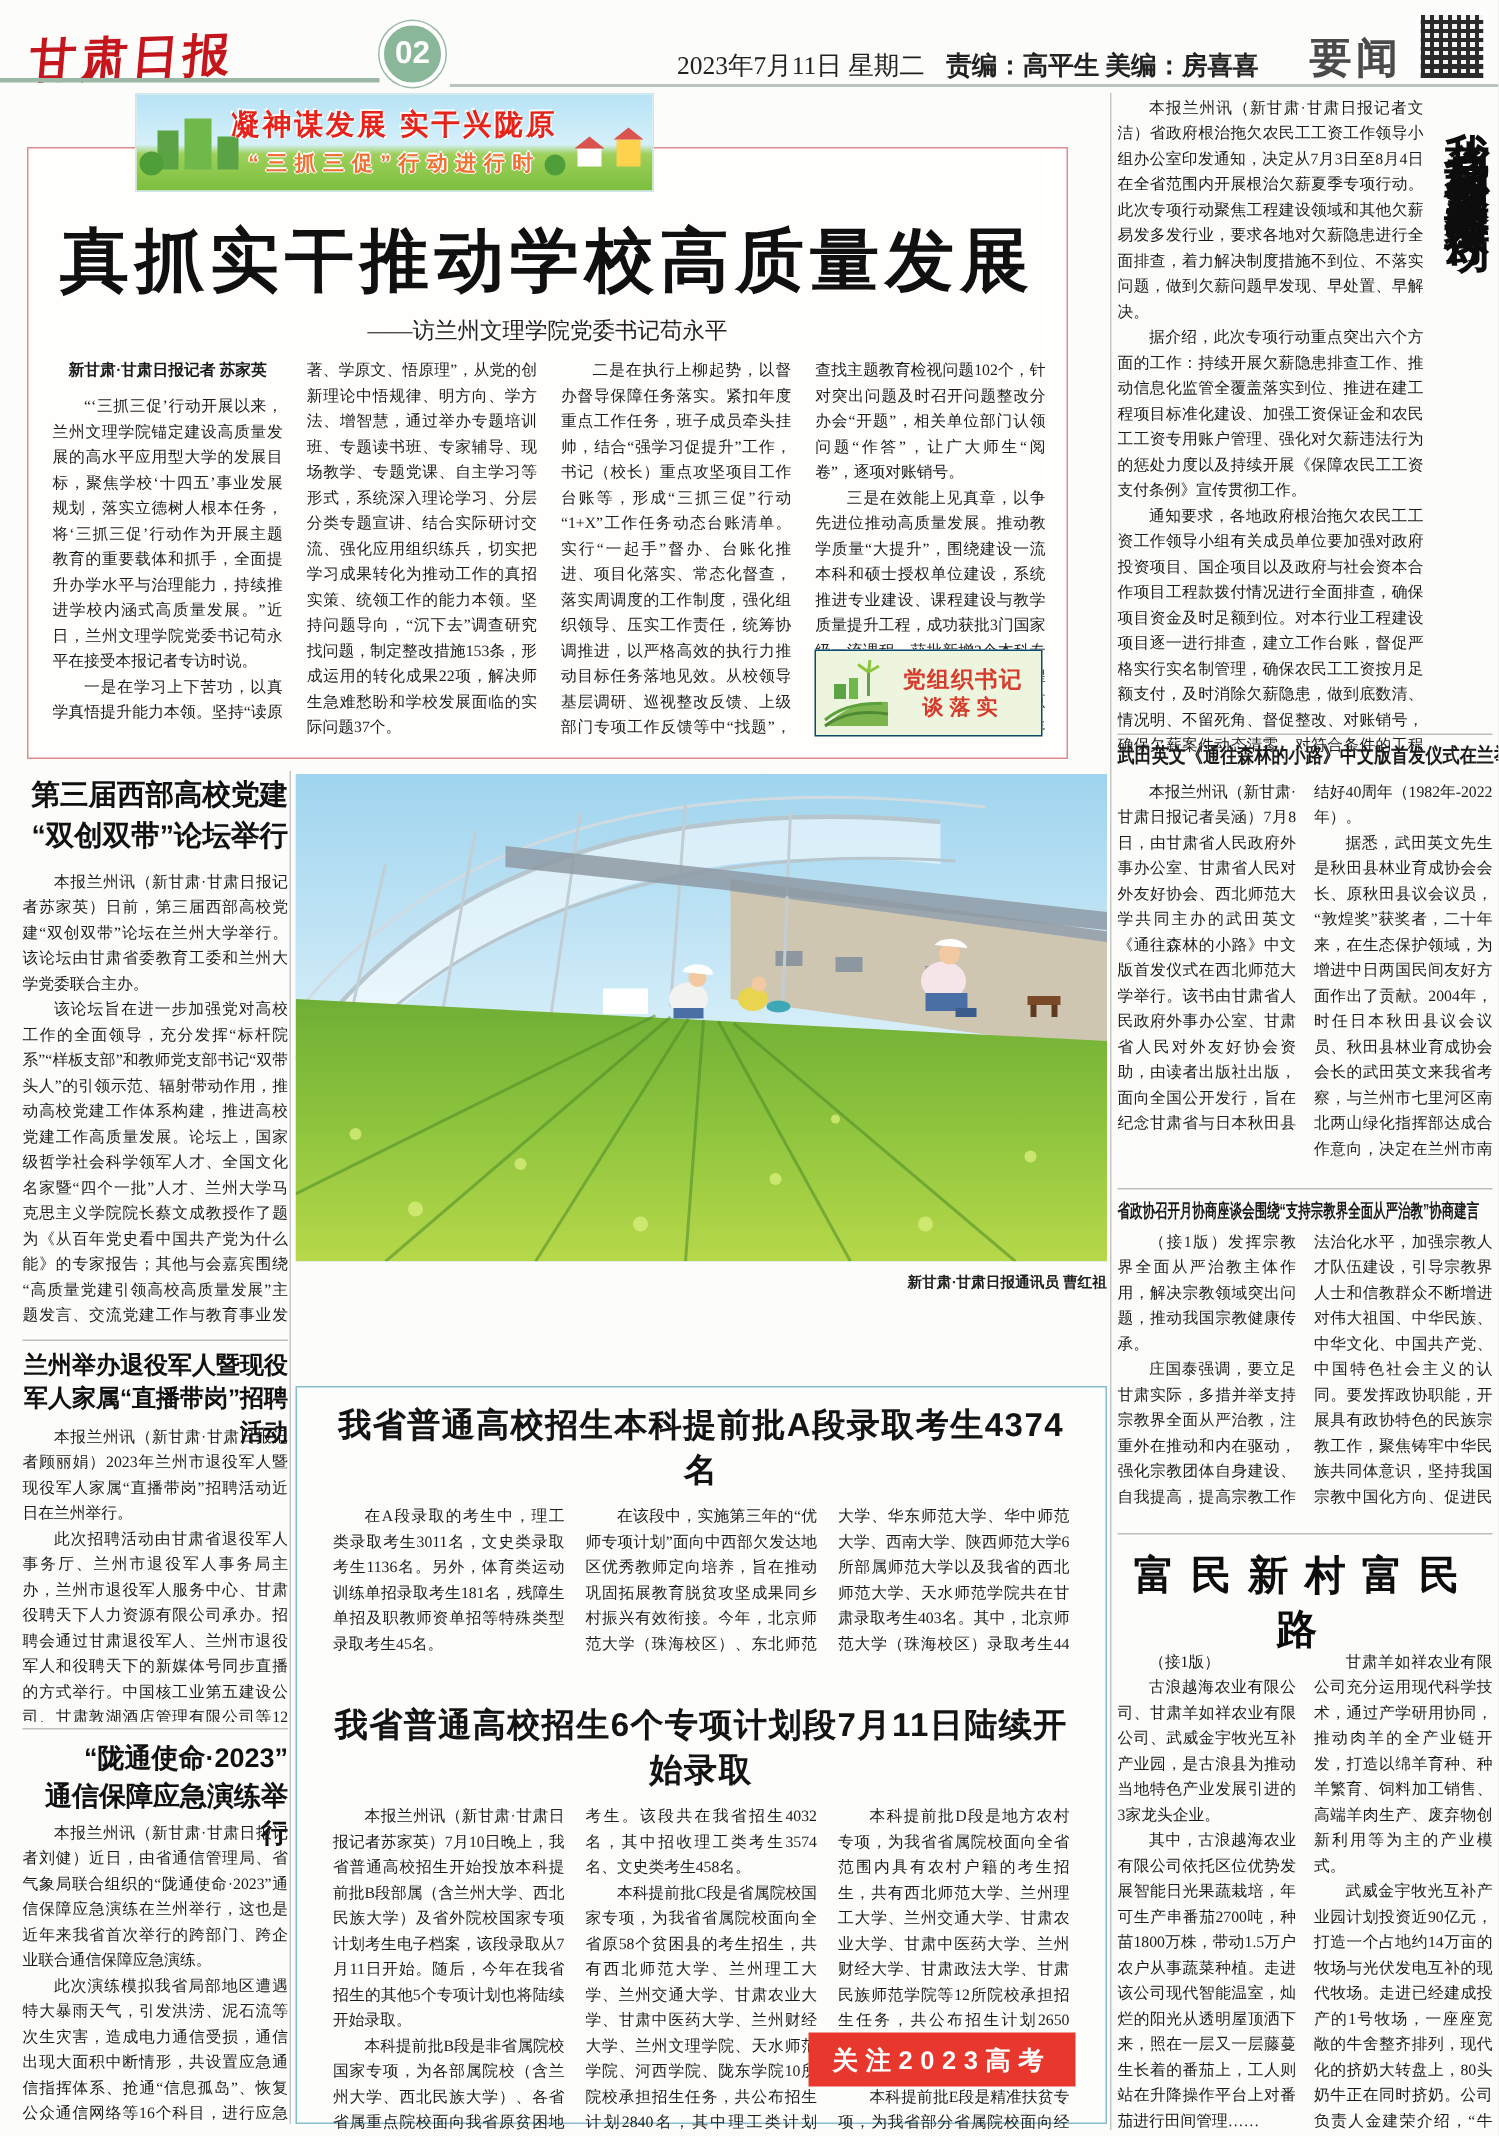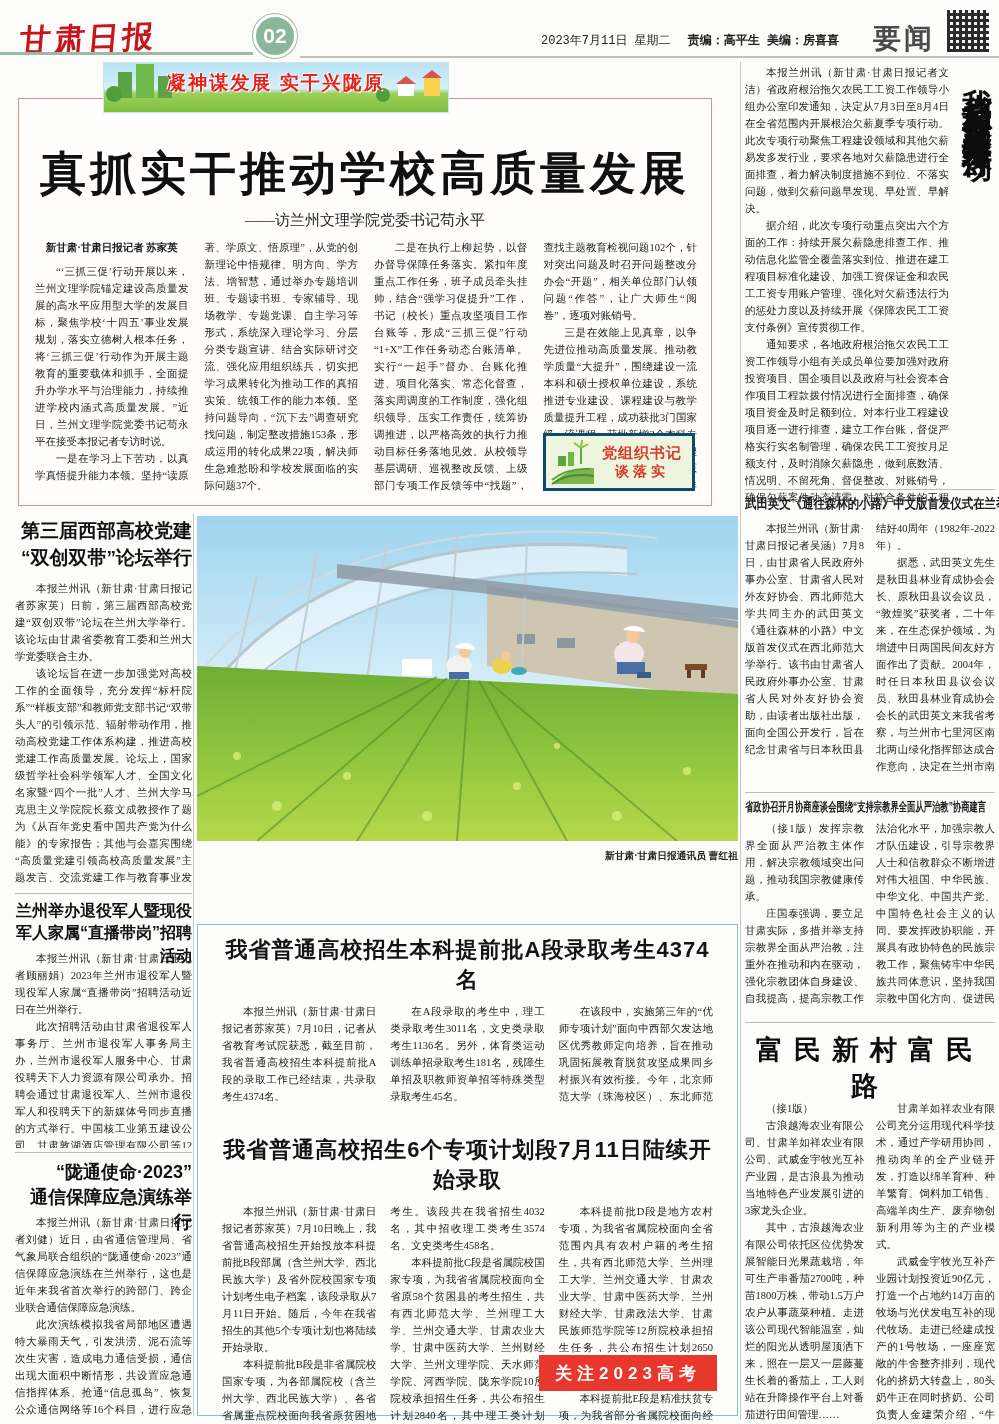--- a/index.html
+++ b/index.html
@@ -12,40 +12,40 @@
   
   .logo { position:absolute; left:20px; top:18px; font-size:31px; font-weight:bold;
     color:#c5161d; letter-spacing:3px; transform:skewX(-7deg) rotate(-2deg);
     font-family:"DejaVu Serif",serif; }
   .hline-l { position:absolute; left:0; top:52px; width:253px; height:3px; background:#9cb8a6; }
   .hline-r { position:absolute; left:300px; top:56px; width:699px; height:2px; background:#b9c4bd; }
   .page-circle { position:absolute; left:253px; top:14px; width:44px; height:44px;
     border-radius:50%; background:#8ab79a; border:3px solid #fff;
     box-shadow:0 0 0 1px #9cb8a6; color:#fff; font-family:"Liberation Sans",sans-serif;
     font-weight:bold; font-size:21px; display:flex; align-items:center; justify-content:center; }
-  .header-meta { position:absolute; right:160px; top:32px; font-size:12px; color:#222;
-    font-family:Liberation Mono, monospace; }
+  .header-meta { position:absolute; right:160px; top:32px; font-size:17px; color:#222;
+    font-family:Liberation Serif, serif; }
   .header-meta b { margin-left:10px; font-weight:bold; }
   .section-name { position:absolute; right:64px; top:20px; font-size:28px; font-weight:900;
     color:#4a4a4a; letter-spacing:3px; font-family:"Liberation Sans",sans-serif; }
   .qr { position:absolute; right:8px; top:8px; width:46px; height:46px; border:2px solid #fff;
     background-color:#fff;
     background-image:
       repeating-linear-gradient(0deg,#2b2b2b 0 3px,transparent 3px 6px),
       repeating-linear-gradient(90deg,#2b2b2b 0 3px,#f4f4f4 3px 6px); }
   
   .vrule { position:absolute; width:1px; background:#c6c6c6; }
   .hrule { position:absolute; height:1px; background:#bdbdbd; }
   
   .para { text-indent:2em; margin:0; }
   .body-txt { font-size:10.5px; line-height:1.62; text-align:justify; overflow:hidden; }
   
   .lead-box { position:absolute; left:18px; top:98px; width:694px; height:408px;
     border:1px solid #dd8d8d; background:#fffefd; }
-  .banner { position:absolute; left:103px; top:62px; width:346px; height:51px; z-index:3;
+  .banner { position:absolute; left:90px; top:62px; width:346px; height:66px; z-index:3;
     border:1px solid #cfe6ef; overflow:hidden;
     background:linear-gradient(#b7e3f5 0%, #d5f0fa 52%, #9ed05b 62%, #7cbf3e 100%); }
   .banner-t1 { position:relative; z-index:2; text-align:center; margin-top:7px; font-size:19px;
     font-weight:900; color:#e5231b; letter-spacing:2px; font-family:"Liberation Sans",sans-serif;
     text-shadow:1px 1px 0 #fff,-1px -1px 0 #fff; }
   .banner-t2 { position:relative; z-index:2; text-align:center; margin-top:4px; font-size:14px;
     font-weight:900; color:#f07030; letter-spacing:5px; font-family:"Liberation Sans",sans-serif;
     text-shadow:1px 0 0 #fff,-1px 0 0 #fff,0 1px 0 #fff,0 -1px 0 #fff; }
   .bn-bld { position:absolute; bottom:14px; background:#5ba344; }
   .bn-tree { position:absolute; border-radius:50%; background:#4f9e3a; }
@@ -54,21 +54,21 @@
     border-right:10px solid transparent; border-bottom:8px solid #d9534f; }
   .lead-headline { position:absolute; left:0; top:44px; width:100%; text-align:center;
     font-size:46px; font-weight:900; letter-spacing:4px; color:#101010;
     font-family:"Liberation Sans","DejaVu Sans",sans-serif; }
   .lead-subhead { position:absolute; left:0; top:112px; width:100%; text-align:center;
     font-size:15px; color:#222; }
   .lead-body { position:absolute; left:16px; top:140px; width:662px; height:256px;
     column-count:4; column-gap:16px; }
   .lead-byline { text-align:center; font-weight:bold; font-size:10.5px; margin-bottom:7px; }
   .badge { position:absolute; right:16px; bottom:14px; width:152px; height:58px; z-index:2;
-    background:#eef5df; border:3px solid #0c4a6e; display:flex; align-items:center; padding:4px; }
+    background:#eef5df; border:1px solid #0c4a6e; display:flex; align-items:center; padding:4px; }
   .badge-txt { flex:1; text-align:center; color:#d63a2a; font-weight:900;
     font-family:"Liberation Sans",sans-serif; }
   .badge-l1 { font-size:15px; letter-spacing:1px; }
   .badge-l2 { font-size:14px; letter-spacing:4px; }
   
   .lcol-title { position:absolute; left:15px; width:177px; text-align:right; font-weight:900;
     color:#111; font-family:"Liberation Sans",sans-serif; line-height:1.4; }
   .lcol-body { position:absolute; left:15px; width:177px; }
   
   .photo { position:absolute; left:197px; top:516px; width:541px; height:325px; overflow:hidden;
@@ -122,20 +122,21 @@
 
   <div class="banner">
     <span class="bn-bld" style="left:14px; width:14px; height:26px;"></span>
     <span class="bn-bld" style="left:32px; width:18px; height:34px; background:#6fb84a;"></span>
     <span class="bn-bld" style="left:54px; width:14px; height:22px;"></span>
     <span class="bn-tree" style="left:2px; bottom:10px; width:16px; height:16px;"></span>
     <span class="bn-tree" style="right:58px; bottom:10px; width:14px; height:14px;"></span>
     <span class="bn-house" style="right:34px;"></span>
     <span class="bn-house" style="right:8px; height:18px; background:#ffd24d;"></span>
     <div class="banner-t1">凝神谋发展 实干兴陇原</div>
+    <div class="banner-t2">“三抓三促”行动进行时</div>
   </div>
 
   <div class="lead-box">
     <div class="lead-headline">真抓实干推动学校高质量发展</div>
     <div class="lead-subhead">——访兰州文理学院党委书记苟永平</div>
     <div class="lead-body body-txt">
       <div class="lead-byline">新甘肃·甘肃日报记者 苏家英</div>
       <div>
           <p class="para">“‘三抓三促’行动开展以来，兰州文理学院锚定建设高质量发展的高水平应用型大学的发展目标，聚焦学校‘十四五’事业发展规划，落实立德树人根本任务，将‘三抓三促’行动作为开展主题教育的重要载体和抓手，全面提升办学水平与治理能力，持续推进学校内涵式高质量发展。”近日，兰州文理学院党委书记苟永平在接受本报记者专访时说。</p>
           <p class="para">一是在学习上下苦功，以真学真悟提升能力本领。坚持“读原著、学原文、悟原理”，从党的创新理论中悟规律、明方向、学方法、增智慧，通过举办专题培训班、专题读书班、专家辅导、现场教学、专题党课、自主学习等形式，系统深入理论学习、分层分类专题宣讲、结合实际研讨交流、强化应用组织练兵，切实把学习成果转化为推动工作的真招实策、统领工作的能力本领。坚持问题导向，“沉下去”调查研究找问题，制定整改措施153条，形成运用的转化成果22项，解决师生急难愁盼和学校发展面临的实际问题37个。</p>
@@ -260,21 +261,20 @@
         <rect x="504" y="154" width="4" height="8" fill="#5e3a20"></rect>
     </svg>
   </div>
   <div class="caption">
     <span class="credit">新甘肃·甘肃日报通讯员 曹红祖</span>
   </div>
 
   <div class="adm-box">
     <div class="adm-h">我省普通高校招生本科提前批A段录取考生4374名</div>
     <div class="adm-body adm-body1 body-txt">
-        <p class="para">本报兰州讯（新甘肃·甘肃日报记者苏家英）7月10日，记者从省教育考试院获悉，截至目前，我省普通高校招生本科提前批A段的录取工作已经结束，共录取考生4374名。</p>
         <p class="para">在A段录取的考生中，理工类录取考生3011名，文史类录取考生1136名。另外，体育类运动训练单招录取考生181名，残障生单招及职教师资单招等特殊类型录取考生45名。</p>
         <p class="para">在该段中，实施第三年的“优师专项计划”面向中西部欠发达地区优秀教师定向培养，旨在推动巩固拓展教育脱贫攻坚成果同乡村振兴有效衔接。今年，北京师范大学（珠海校区）、东北师范大学、华东师范大学、华中师范大学、西南大学、陕西师范大学6所部属师范大学以及我省的西北师范大学、天水师范学院共在甘肃录取考生403名。其中，北京师范大学（珠海校区）录取考生44名，东北师范大学录取考生3名、华东师范大学录取考生6名、西南大学录取考生4名、陕西师范大学录取考生61名；西北师范大学录取文史类考生115名、天水师范学院录取文史类考生165名。</p>
       </div>
     <div class="adm-h adm-h2">我省普通高校招生6个专项计划段7月11日陆续开始录取</div>
     <div class="adm-body adm-body2 body-txt">
         <p class="para">本报兰州讯（新甘肃·甘肃日报记者苏家英）7月10日晚上，我省普通高校招生开始投放本科提前批B段部属（含兰州大学、西北民族大学）及省外院校国家专项计划考生电子档案，该段录取从7月11日开始。随后，今年在我省招生的其他5个专项计划也将陆续开始录取。</p>
         <p class="para">本科提前批B段是非省属院校国家专项，为各部属院校（含兰州大学、西北民族大学）、各省省属重点院校面向我省原贫困地区的院校专业计划。该段国家专项计划面向全省原58个贫困县的考生。该段共在我省招生4032名，其中招收理工类考生3574名、文史类考生458名。</p>
         <p class="para">本科提前批C段是省属院校国家专项，为我省省属院校面向全省原58个贫困县的考生招生，共有西北师范大学、兰州理工大学、兰州交通大学、甘肃农业大学、甘肃中医药大学、兰州财经大学、兰州文理学院、天水师范学院、河西学院、陇东学院10所院校承担招生任务，共公布招生计划2840名，其中理工类计划2212名、文史类计划628名。</p>
         <p class="para">本科提前批D段是地方农村专项，为我省省属院校面向全省范围内具有农村户籍的考生招生，共有西北师范大学、兰州理工大学、兰州交通大学、甘肃农业大学、甘肃中医药大学、兰州财经大学、甘肃政法大学、甘肃民族师范学院等12所院校承担招生任务，共公布招生计划2650名，其中理工类计划2139名、文史类计划511名。</p>
         <p class="para">本科提前批E段是精准扶贫专项，为我省部分省属院校面向经省乡村振兴局（原扶贫办）审核认定的原建档立卡贫困家庭考生招生，共有兰州城市学院、兰州文理学院、兰州工业学院、天水师范学院、河西学院、陇东学院6所院校承担招生任务，共公布招生计划850名，其中理工类计划609名、文史类计划241名。</p>

